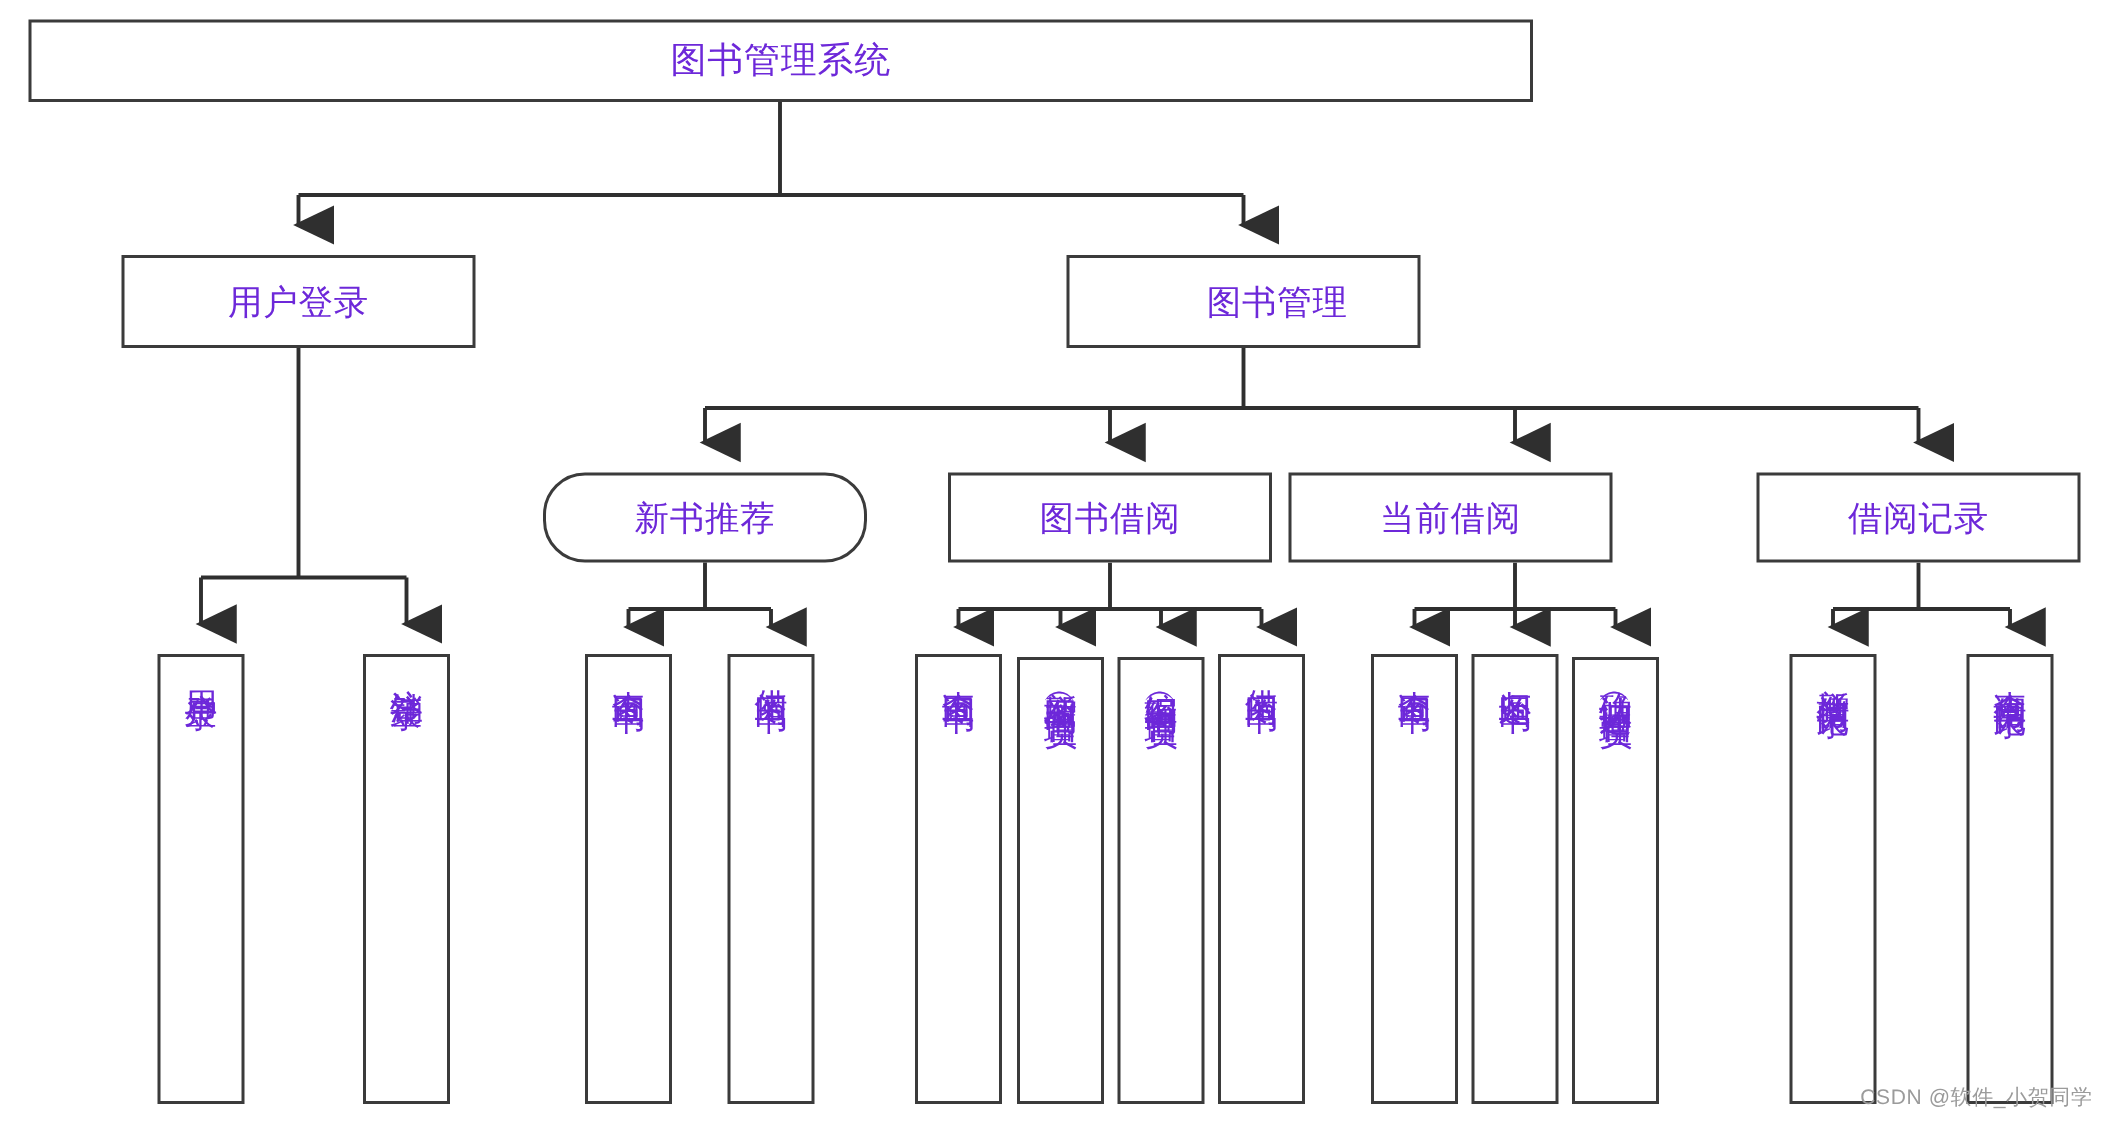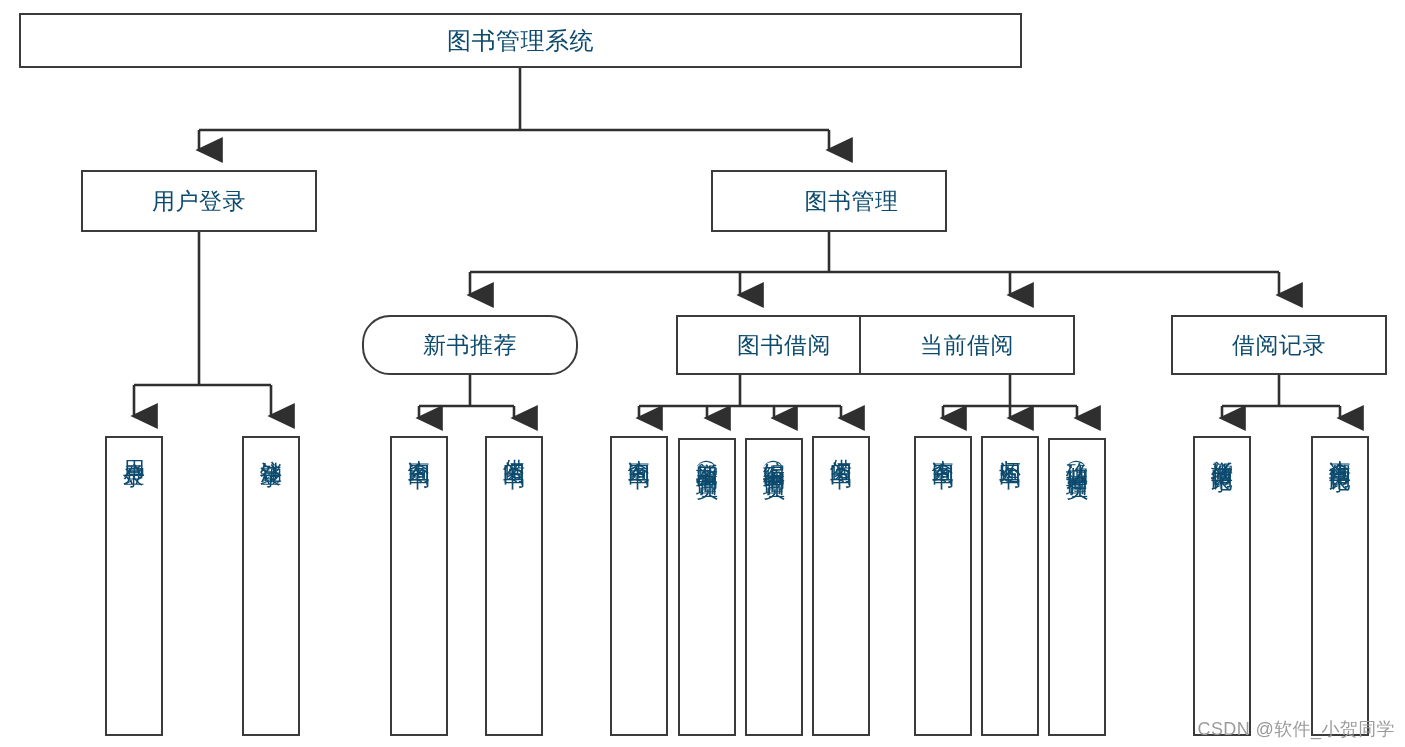--- a/index.html
+++ b/index.html
@@ -30,21 +30,21 @@
     border:2.5px solid #3b3b3b;
     display:flex;
     align-items:center;
     justify-content:center;
     color:#3d3d3d;
   }
   .node .label{
     display:block;
     line-height:1.16;
     letter-spacing:0.5px;
-    color:#0c4a6e;
+    color:#6d28d9;
     text-align:left;
     white-space:pre-line;
   }
   
   .node.horiz .label{
     font-size:23px;
     writing-mode:horizontal-tb;
   }
   .node.root .label{ font-size:24px; }
   
@@ -58,21 +58,21 @@
     writing-mode:vertical-rl;
     text-orientation:upright;
     letter-spacing:2.5px;
     line-height:1;
   }
   
   #watermark{
     position:absolute;
     right:10px;
     bottom:6px;
-    font-size:18px;
+    font-size:14px;
     color:#9b9b9b;
     letter-spacing:0.4px;
     white-space:nowrap;
     font-family:"Liberation Sans","DejaVu Sans",sans-serif;
   }
 </style>
 </head>
 <body>
 
 <div id="canvas">
@@ -137,21 +137,21 @@
   </div>
 
   <div class="node horiz" style="left:711px; top:170px; width:236px; height:62px;padding-left:45px;">
     <span class="label">图书管理</span>
   </div>
 
   <div class="node horiz" style="left:362px; top:315px; width:216px; height:60px;border-radius:28px;">
     <span class="label">新书推荐</span>
   </div>
 
-  <div class="node horiz" style="left:632px; top:315px; width:216px; height:60px;margin-left:44px;">
+  <div class="node horiz" style="left:632px; top:315px; width:216px; height:60px;">
     <span class="label">图书借阅</span>
   </div>
 
   <div class="node horiz" style="left:859px; top:315px; width:216px; height:60px;">
     <span class="label">当前借阅</span>
   </div>
 
   <div class="node horiz" style="left:1171px; top:315px; width:216px; height:60px;">
     <span class="label">借阅记录</span>
   </div>

